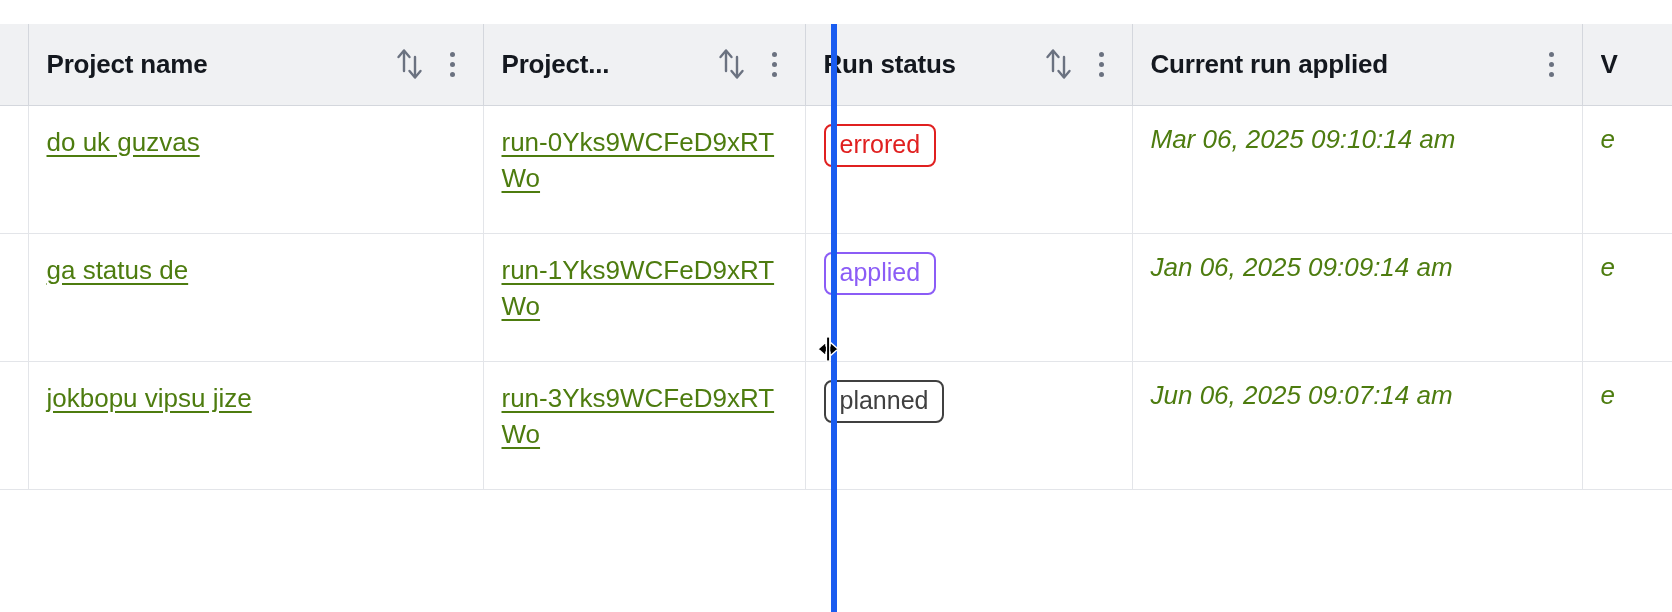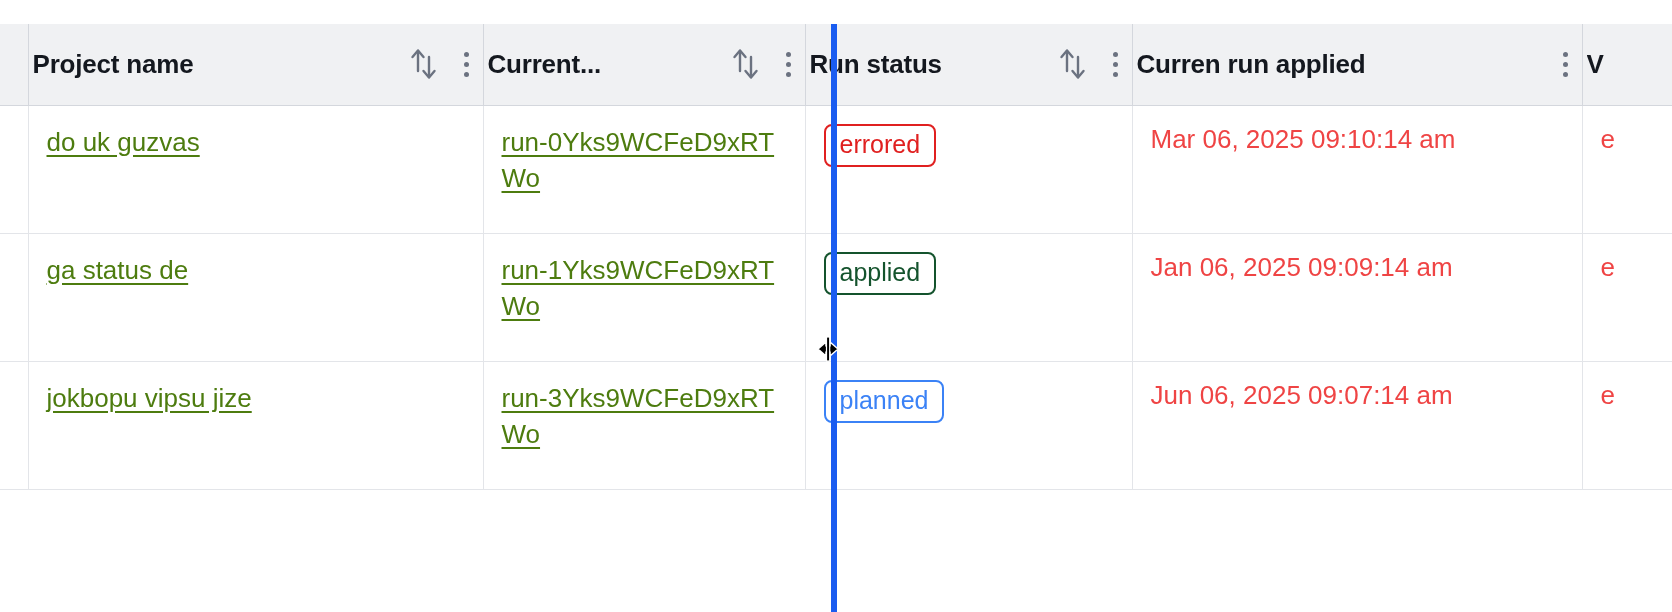--- a/index.html
+++ b/index.html
@@ -35,21 +35,21 @@
     width: 1672px;
     background: #ffffff;
   }
 
   
   thead th {
     background: #f0f1f3;
     border-bottom: 1px solid #d4d7dd;
     border-right: 1px solid #d4d7dd;
     height: 81px;
-    padding: 0 4px;
+    padding: 0 18px;
     box-sizing: border-box;
     vertical-align: middle;
     text-align: left;
     font-weight: 700;
     font-size: 26px;
     color: #14181f;
     white-space: nowrap;
     overflow: hidden;
     position: relative;
   }
@@ -118,39 +118,40 @@
     text-underline-offset: 4px;
     font-size: 26px;
     line-height: 1.42;
     word-break: break-all;
     display: inline;
     cursor: pointer;
   }
   a.cell-link.nowrap { word-break: normal; }
 
   .date-text {
-    color: #ef4444;
+    color: #4d7c0f;
     font-size: 26px;
     line-height: 1.2;
     white-space: nowrap;
+    font-style: italic;
   }
 
   .badge {
     display: inline-block;
     border: 2px solid currentColor;
     border-radius: 8px;
     padding: 5px 14px 7px 14px;
     font-size: 25px;
     line-height: 1.1;
     background: #ffffff;
     white-space: nowrap;
   }
   .badge.errored { color: #e02020; }
-  .badge.applied { color: #14532d; }
-  .badge.planned { color: #3b82f6; }
+  .badge.applied { color: #8b5cf6; }
+  .badge.planned { color: #404040; }
 
   
   .resize-line {
     position: absolute;
     top: 24px;
     width: 6px;
     height: 588px;
     background: #1a5cf0;
     z-index: 40;
     pointer-events: none;
@@ -198,21 +199,21 @@
               </span>
               <span class="kebab-icon">
                 <i></i>
                 <i></i>
                 <i></i>
               </span>
             </div>
           </th>
           <th>
             <div class="th-inner">
-              <span class="th-label">Current...</span>
+              <span class="th-label">Project...</span>
               <span class="th-spacer"></span>
               <span style="display: flex; align-items: center;">
                 <svg class="sort-icon" viewBox="0 0 30 34" aria-hidden="true">
                   <path d="M9 4 L9 24" stroke="#6b7280" stroke-width="2.4" stroke-linecap="round" fill="none"></path>
                   <path d="M3.5 10 L9 3.5 L14.5 10" stroke="#6b7280" stroke-width="2.4" stroke-linecap="round" stroke-linejoin="round" fill="none"></path>
                   <path d="M20 10 L20 30" stroke="#6b7280" stroke-width="2.4" stroke-linecap="round" fill="none"></path>
                   <path d="M14.5 24 L20 30.5 L25.5 24" stroke="#6b7280" stroke-width="2.4" stroke-linecap="round" stroke-linejoin="round" fill="none"></path>
                 </svg>
               </span>
               <span class="kebab-icon">
@@ -236,21 +237,21 @@
               </span>
               <span class="kebab-icon">
                 <i></i>
                 <i></i>
                 <i></i>
               </span>
             </div>
           </th>
           <th>
             <div class="th-inner">
-              <span class="th-label">Curren run applied</span>
+              <span class="th-label">Current run applied</span>
               <span class="th-spacer"></span>
               <span class="kebab-icon">
                 <i></i>
                 <i></i>
                 <i></i>
               </span>
             </div>
           </th>
           <th>
             <div class="th-inner">

